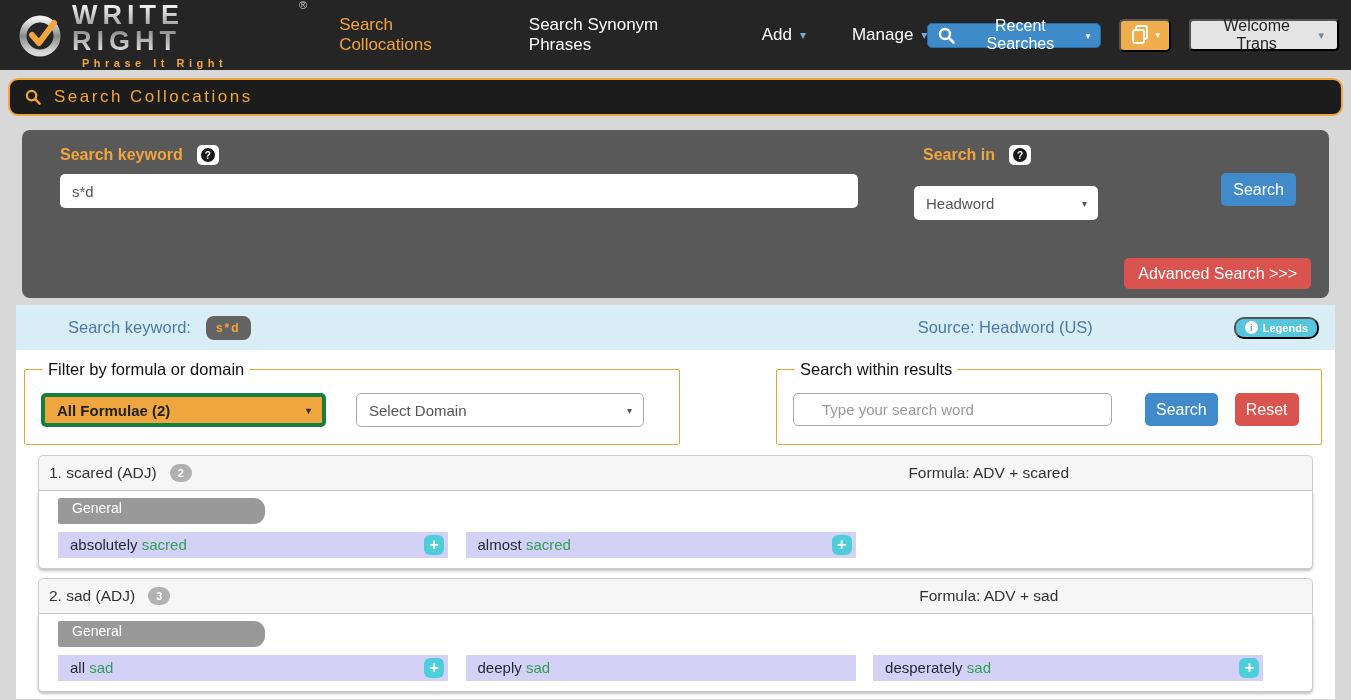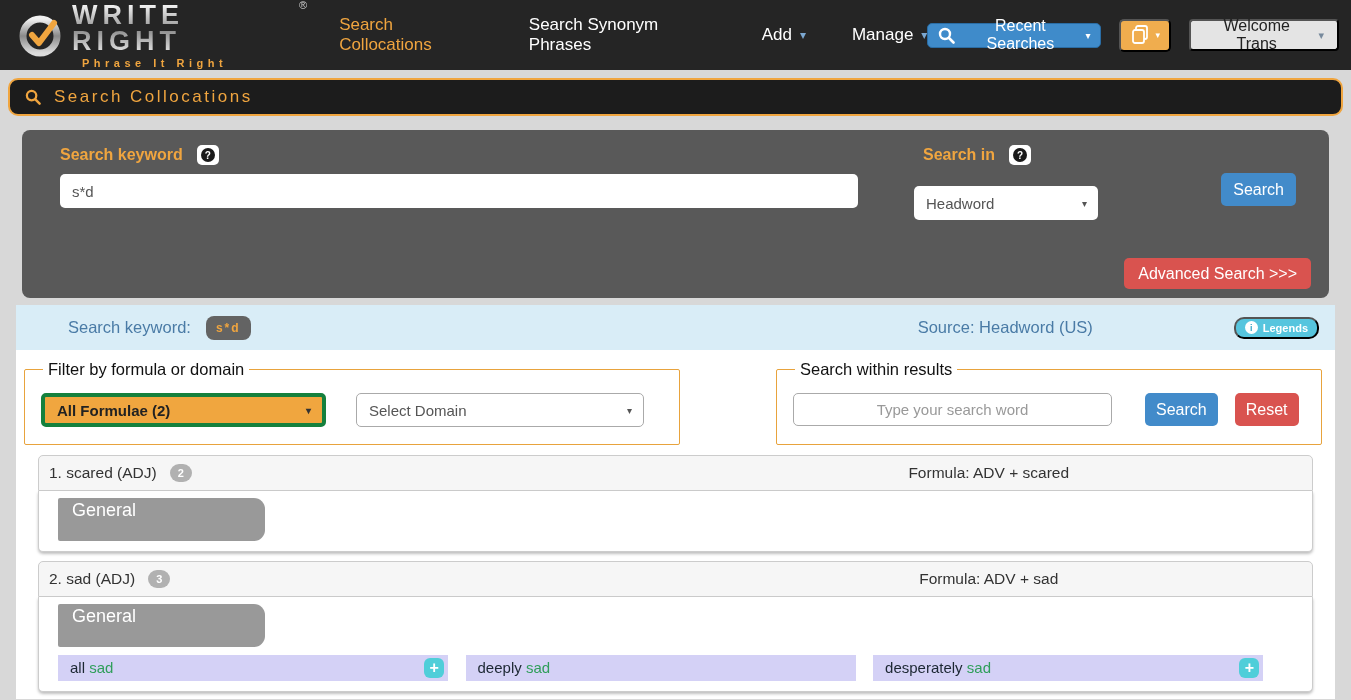--- a/index.html
+++ b/index.html
@@ -114,43 +114,43 @@
   fieldset { border:1px solid #e8a33d; border-radius:2px; padding:10px 16px 17px; }
   fieldset legend { font-size:16.5px; color:#111; padding:0 5px; margin-left:2px; }
   .fs-formula { width:656px; margin-right:96px; }
   .fs-within { flex:1; margin-right:5px; }
   .fs-controls { display:flex; align-items:center; gap:17px; margin-top:4px; }
   .fs-formula .fs-controls { gap:30px; }
   .select-formula { width:285px; background:#f0a63f; border:4px solid #15803d; color:#222; font-weight:bold;align-items:center; }
   .select-formula .caret { color:#333; }
   .select-domain { width:288px; border:1px solid #aaa; }
   .within-input {
-    width:319px; height:33px; border:1px solid #aaa; border-radius:5px; padding:0 8px;
-    font-size:15px; color:#555; font-family:"Liberation Sans", sans-serif; outline:none; margin-right:16px;text-align:center;
+    width:319px; height:33px; border:1px solid #aaa; border-radius:5px; padding:0 28px;
+    font-size:15px; color:#555; font-family:"Liberation Sans", sans-serif; outline:none; margin-right:16px;
   }
   .within-input::placeholder { color:#999; }
   .btn-fs { height:33px; padding:0 11px; }
 
   
   .result-card { margin:10px 22px 0; }
   .result-card + .result-card { margin-top:9px; }
   .result-header {
     background:#f6f6f6; border:1px solid #ccc; border-radius:5px 5px 0 0;
     height:36px; display:flex; align-items:center; font-size:15.5px; color:#333; padding:0 10px;
   }
   .header-left { width:50%; display:flex; align-items:center; gap:13px; }
   .header-right { width:50%; text-align:center; }
   .count-badge { background:#b1b1b1; color:#fff; border-radius:9px; font-size:11px; font-weight:bold; padding:3px 8px; }
   .result-body {
     border:1px solid #ccc; border-top:none; border-radius:0 0 5px 5px;
     box-shadow:0 2px 3px rgba(0,0,0,0.25); background:#fff; padding:7px 19px 10px;
   }
   .domain-tag {
-    display:inline-block; background:#999; color:#fff; font-size:18px;
-    min-width:207px; padding:2px 14px 20px; border-radius:2px 11px 11px 2px;
+    display:inline-block; background:#999; color:#fff; font-size:14px;
+    min-width:207px; padding:2px 14px 8px; border-radius:2px 11px 11px 2px;
   }
   .chips { display:flex; margin-top:8px; }
   .chip {
     position:relative; width:31.6%; margin-right:1.4%; background:#d4d1f6;
     height:26px; line-height:26px; padding-left:12px; font-size:15px; color:#1c2733; cursor:default;
   }
   .chip .head { color:#2f9e5a; }
   .plus-btn {
     position:absolute; right:4px; top:3px; width:20px; height:20px;
     background:#4fced9; border-radius:6px; color:#fff;
@@ -306,20 +306,32 @@
       <div class="header-left">
         <span>1. scared (ADJ)</span>
         <span class="count-badge">2</span>
       </div>
       <div class="header-right">
         <span>Formula: ADV + scared</span>
       </div>
     </div>
     <div class="result-body">
       <span class="domain-tag">General</span>
+      <div class="chips">
+        <div class="chip">
+          <span>absolutely</span>
+          <span class="head">sacred</span>
+          <span class="plus-btn"></span>
+        </div>
+        <div class="chip">
+          <span>almost</span>
+          <span class="head">sacred</span>
+          <span class="plus-btn"></span>
+        </div>
+      </div>
     </div>
   </div>
 
   <div class="result-card">
     <div class="result-header">
       <div class="header-left">
         <span>2. sad (ADJ)</span>
         <span class="count-badge">3</span>
       </div>
       <div class="header-right">

